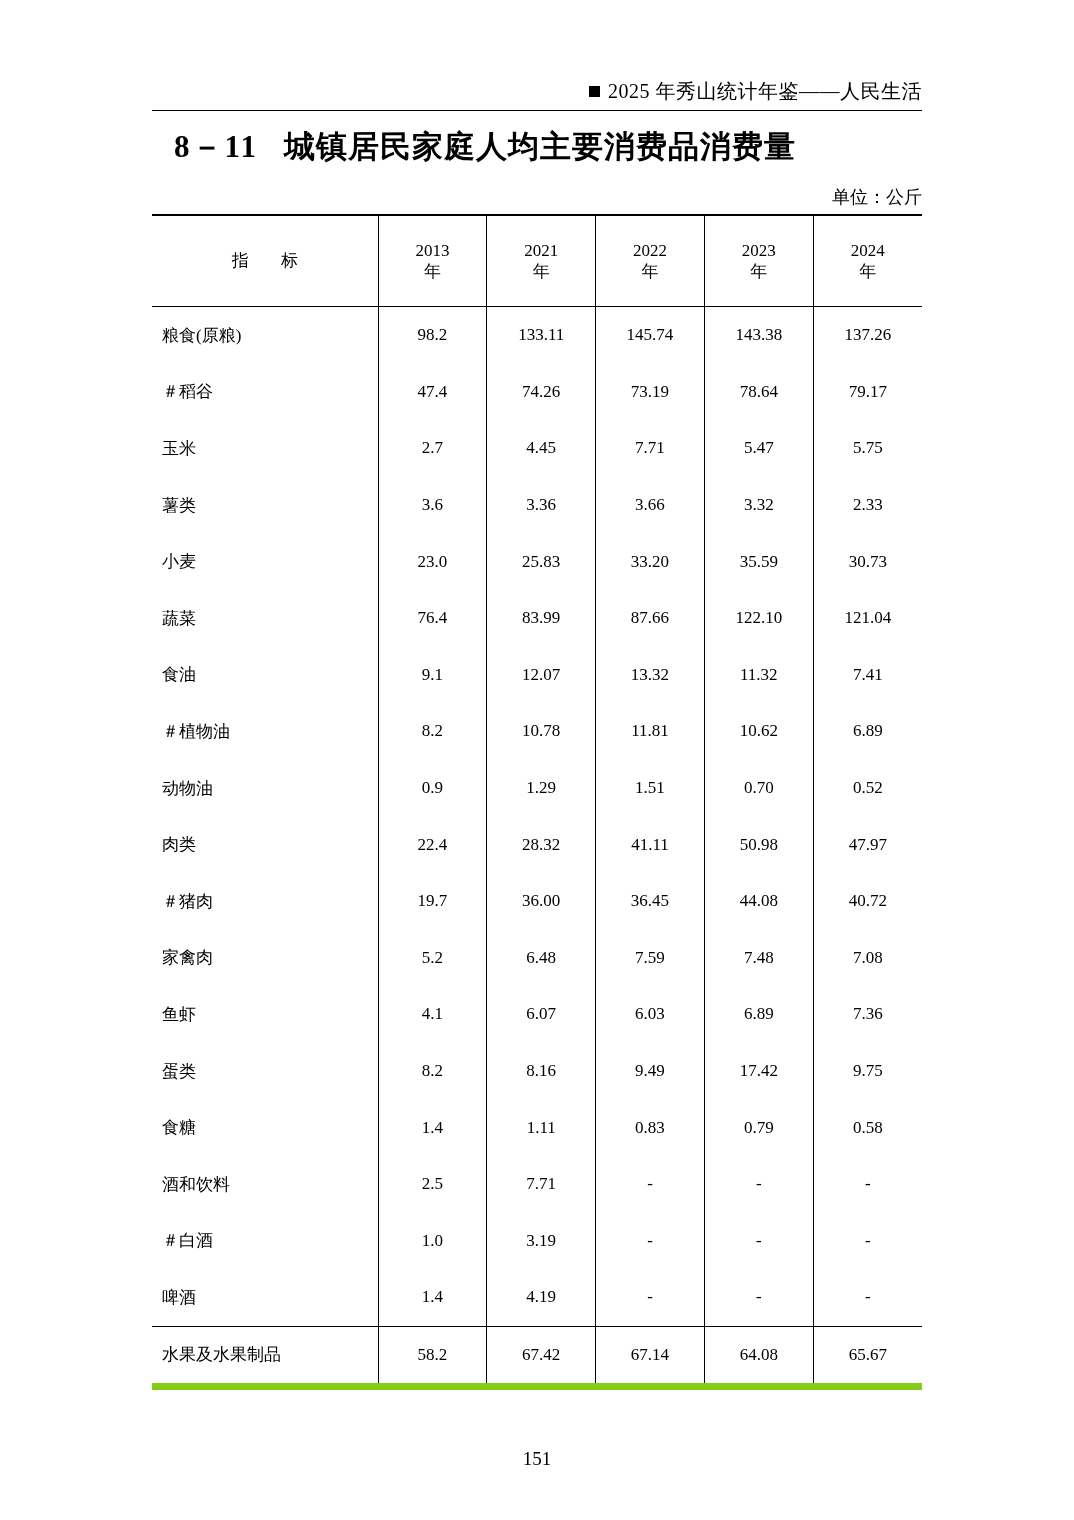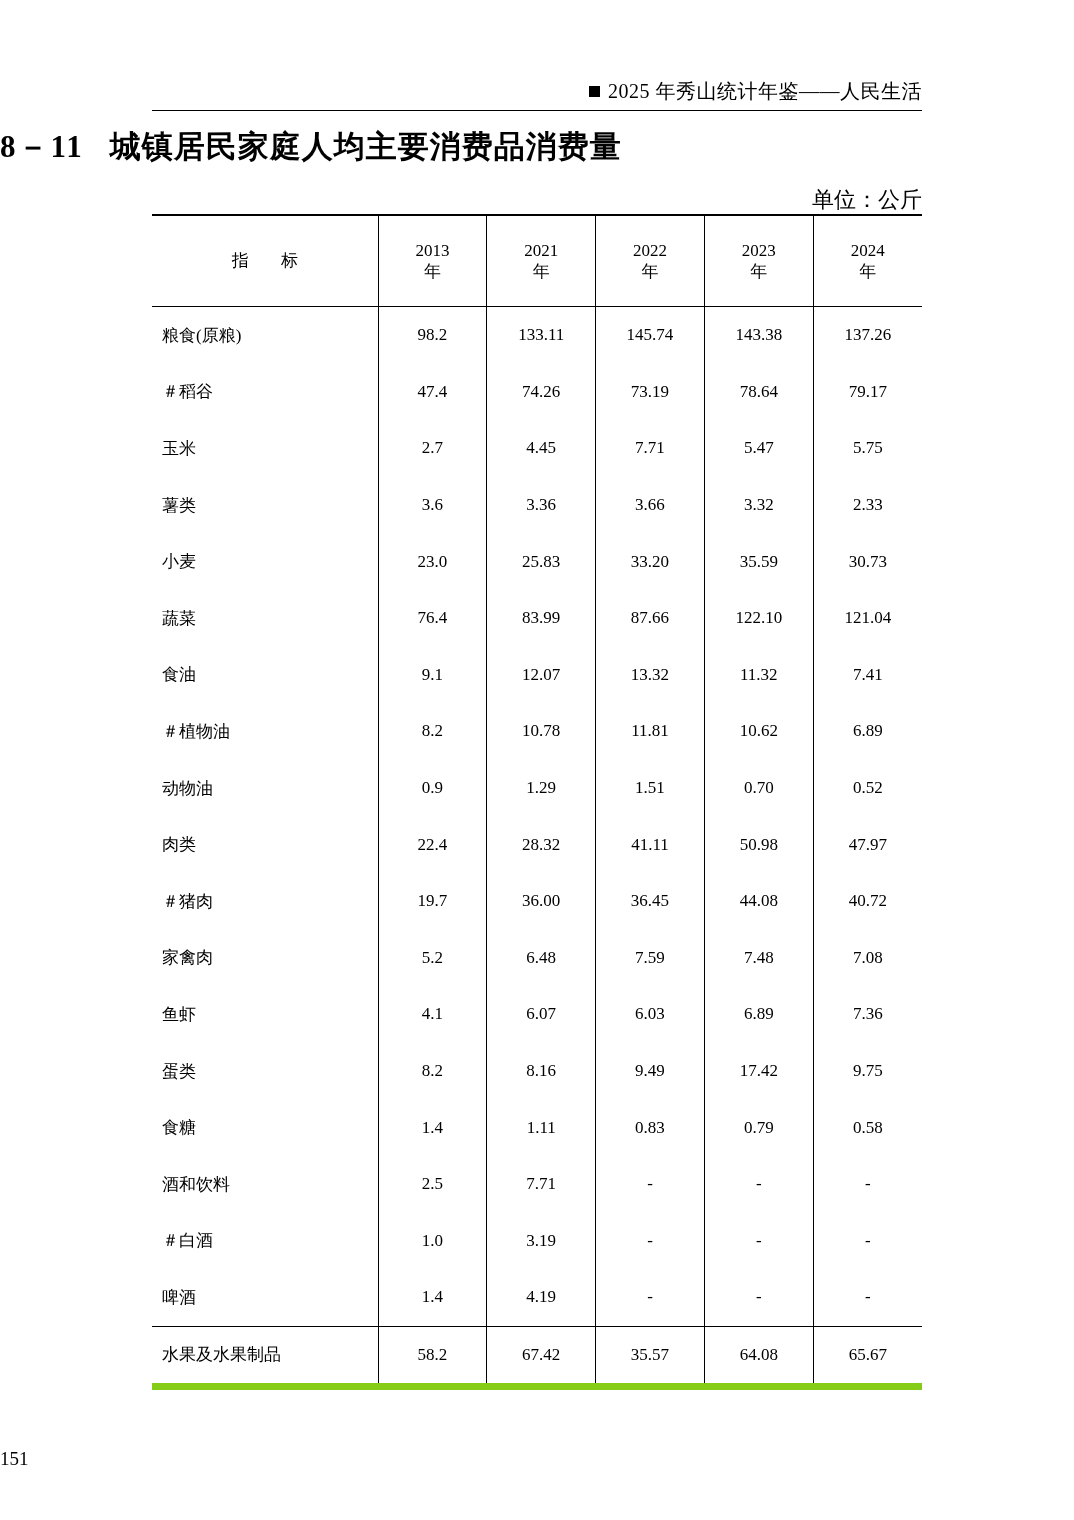--- a/index.html
+++ b/index.html
@@ -46,42 +46,42 @@
     width: 770px;
     height: 1px;
     background: #000;
   }
   
   .title {
     position: absolute;
     top: 126px;
     left: 0;
     width: 970px;
-    text-align: left;
+    text-align: center;
     font-size: 31px;
     font-weight: bold;
     letter-spacing: 1px;
     font-family: "Liberation Serif", "DejaVu Serif", serif;
   }
   .title .tnum {
     font-weight: bold;
     letter-spacing: 2px;
   }
   .title .tgap {
     display: inline-block;
     width: 26px;
   }
   
   .unit {
     position: absolute;
     top: 185px;
     left: 152px;
     width: 770px;
     text-align: right;
-    font-size: 22px;
+    font-size: 18px;
     padding-right: 2px;
   }
   
   table.data {
     position: absolute;
     top: 214px;
     left: 152px;
     width: 770px;
     border-collapse: collapse;
     font-size: 17px;
@@ -123,21 +123,21 @@
   td.vl { border-left: 1px solid #000; }
   .ind2 { padding-left: 52px; }
   .ind-hash { padding-left: 32px; }
 
   
   .folio {
     position: absolute;
     top: 1448px;
     left: 0;
     width: 1074px;
-    text-align: left;
+    text-align: center;
     font-size: 19px;
   }
 </style>
 </head>
 <body>
 
 <div class="page">
 
   <div class="header">
     <span class="sq"></span><span>2025 年秀山统计年鉴——人民生活</span>
@@ -340,21 +340,21 @@
         <td class="num vl">4.19</td>
         <td class="num vl">-</td>
         <td class="num vl">-</td>
         <td class="num vl">-</td>
       </tr>
 
       <tr class="bot-border">
         <td class="lbl">水果及水果制品</td>
         <td class="num vl">58.2</td>
         <td class="num vl">67.42</td>
-        <td class="num vl">35.57</td>
+        <td class="num vl">67.14</td>
         <td class="num vl">64.08</td>
         <td class="num vl">65.67</td>
       </tr>
 
     </tbody>
   </table>
 
   <div class="folio">151</div>
 
 </div>

